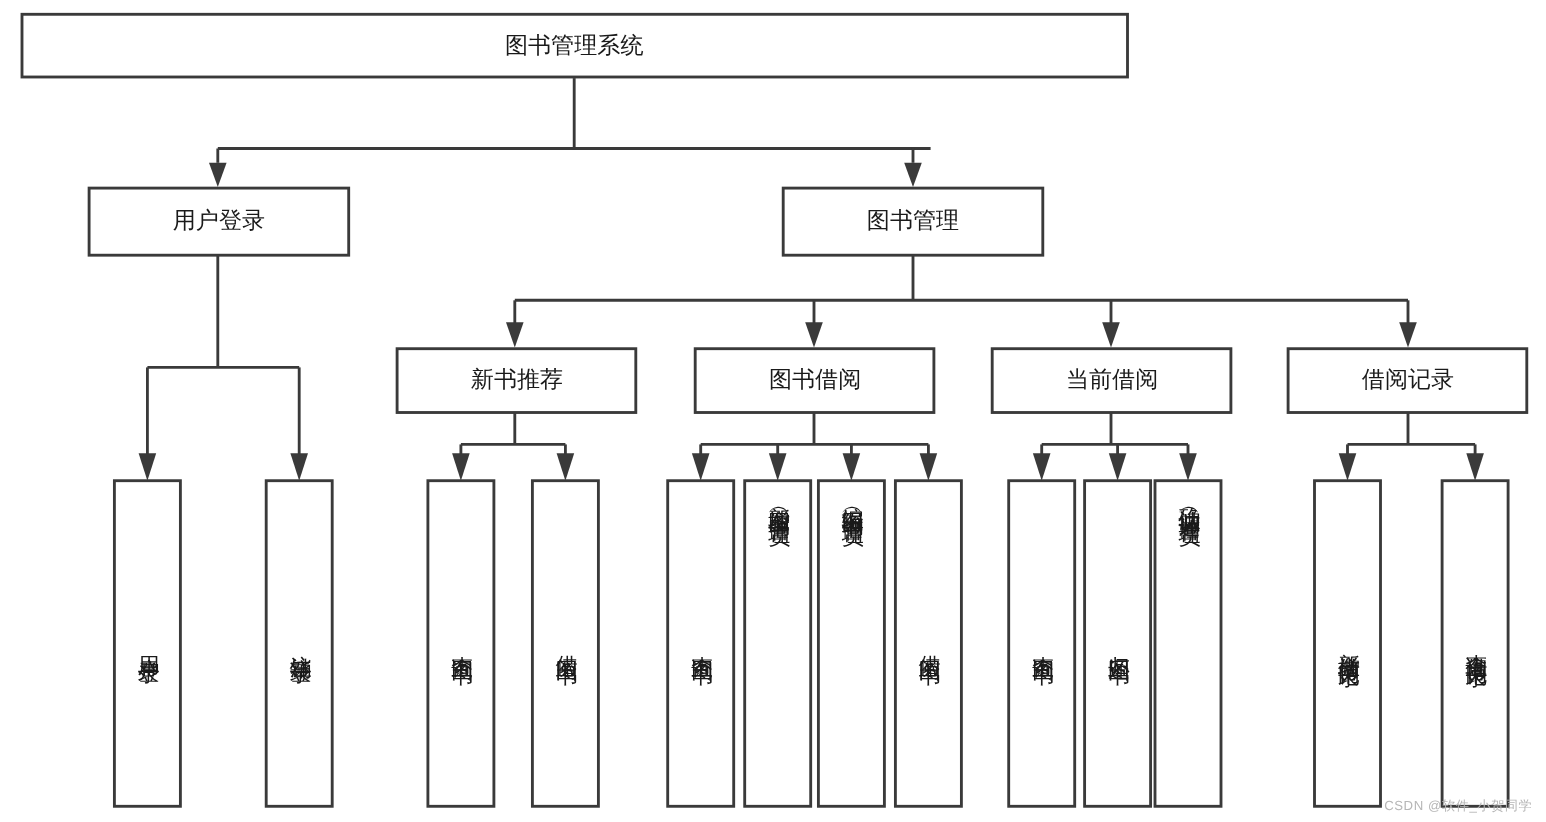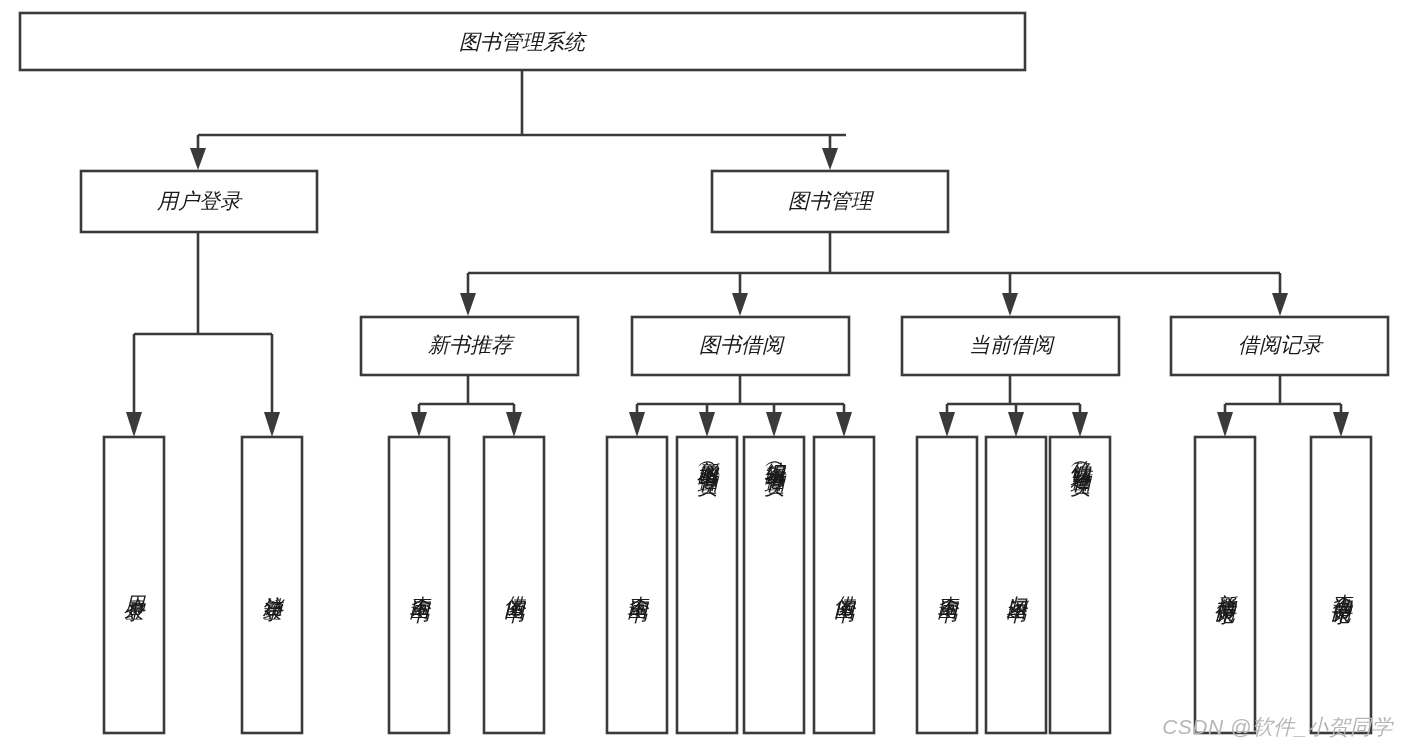--- a/index.html
+++ b/index.html
@@ -11,21 +11,20 @@
     width: 1405px;
     height: 747px;
     font-family: "Liberation Sans", "DejaVu Sans", sans-serif;
     overflow: hidden;
     position: relative;
   }
   #diagram-root {
     position: relative;
     width: 1405px;
     height: 747px;
-    font-style: italic;
   }
   svg.flow {
     position: absolute;
     top: 0;
     left: 0;
     width: 1405px;
     height: 747px;
   }
   .node-box {
     fill: #ffffff;
@@ -64,21 +63,21 @@
     align-items: center;
     justify-content: flex-start;
     white-space: nowrap;
     pointer-events: none;
   }
   .watermark {
     position: absolute;
     right: 12px;
     bottom: 6px;
     font-family: "Liberation Sans", "DejaVu Sans", sans-serif;
-    font-size: 21px;
+    font-size: 12px;
     color: #b6b6b6;
     white-space: nowrap;
     letter-spacing: 0.5px;
   }
 </style>
 </head>
 <body>
 
 <div id="diagram-root">
 

